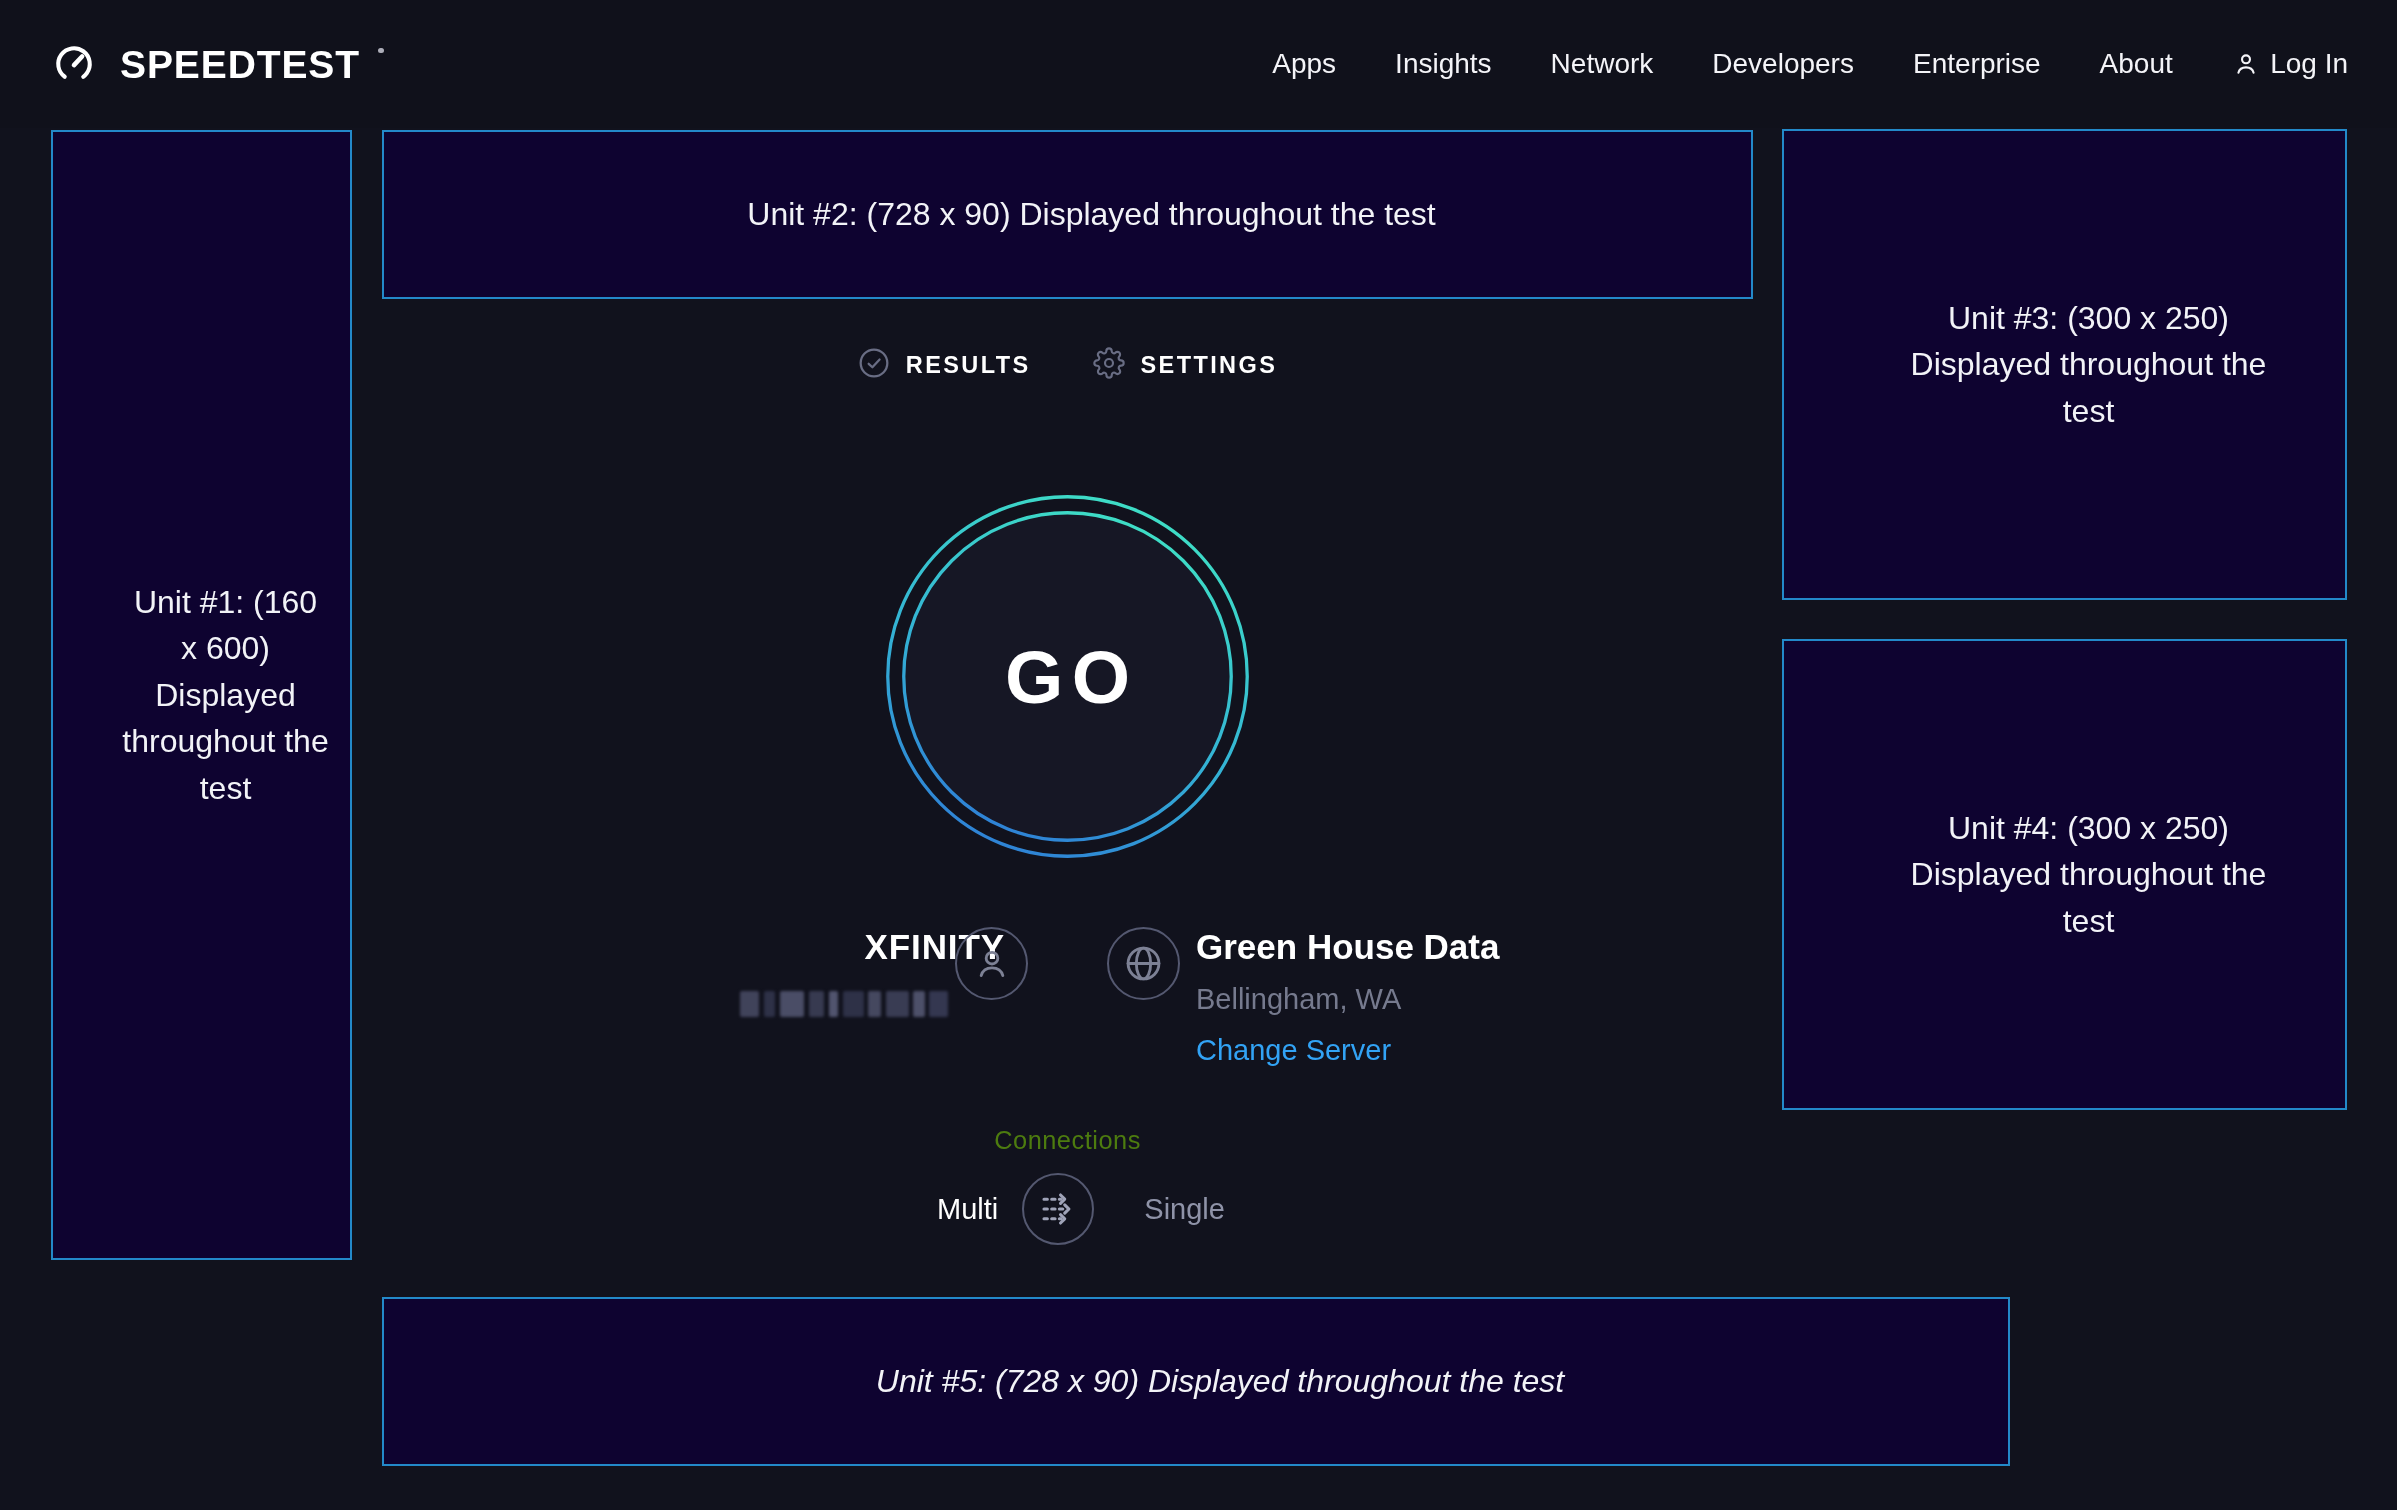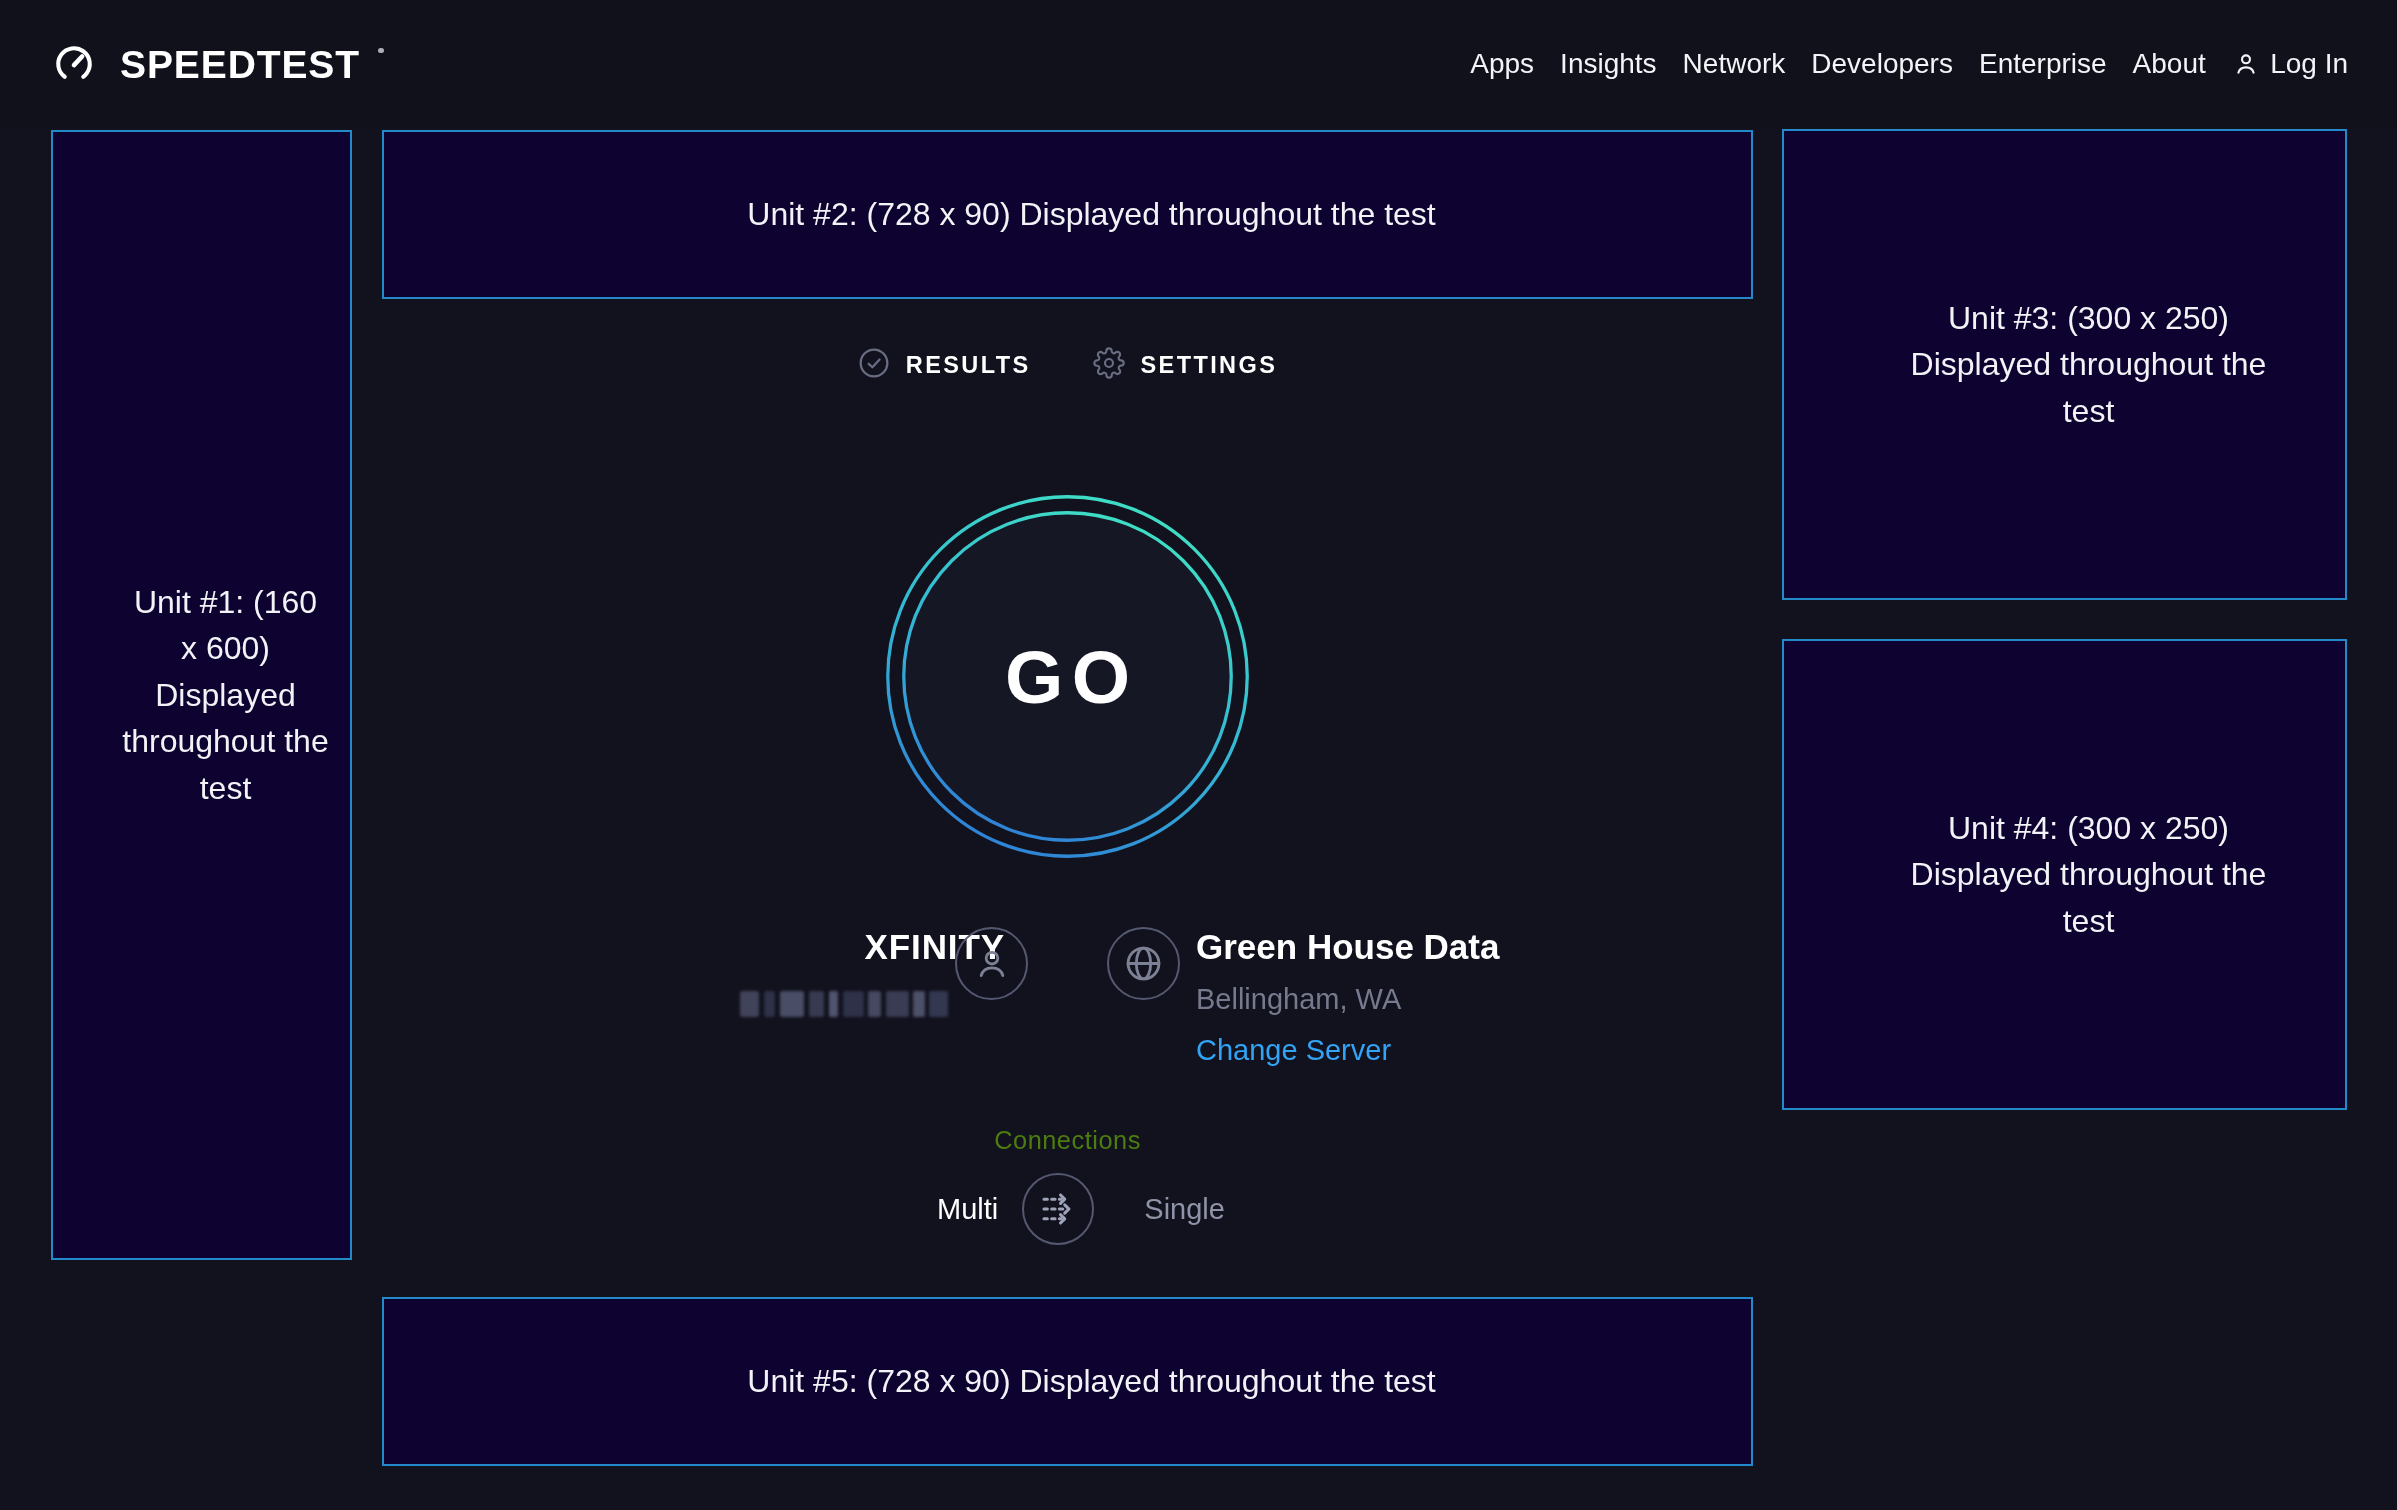--- a/index.html
+++ b/index.html
@@ -8,36 +8,36 @@
 
   
   .navbar{position:absolute;top:0;left:0;width:2397px;height:128px;
     display:flex;align-items:center;justify-content:space-between;
     padding:0 49px 0 52px;background:#10111b;}
   .brand{display:flex;align-items:center;gap:24px;color:#ffffff;cursor:pointer;}
   .brand svg{width:44px;height:44px;display:block;}
   .brand-text{font-size:39px;font-weight:bold;letter-spacing:0.9px;line-height:1;}
   .tm-dot{width:5.6px;height:5.6px;border-radius:50%;background:#c8c9d4;opacity:.85;
     align-self:flex-start;margin:5.6px 0 0 -5.6px;}
-  .nav-items{display:flex;align-items:center;gap:26px;list-style:none;margin:0;padding:0;}
+  .nav-items{display:flex;align-items:center;gap:59px;list-style:none;margin:0;padding:0;}
   .nav-link{color:#f4f4f8;font-size:28px;cursor:pointer;text-decoration:none;display:block;}
   .login{display:flex;align-items:center;gap:10.4px;color:#f4f4f8;font-size:28px;cursor:pointer;}
   .login svg{width:28px;height:28px;display:block;}
 
   
   .ad{position:absolute;background:#0e0330;border:2.8px solid #2389c9;
     display:flex;align-items:center;justify-content:center;text-align:center;
     color:#f2f3f7;font-size:32px;line-height:1.45;padding-left:48px;}
   .ad-text{padding:0 66px;}
   .ad--u1{left:51px;top:130px;width:301px;height:1130px;}
   .ad--u1 .ad-text{padding:0 21px;}
   .ad--u2{left:382px;top:130px;width:1371px;height:169px;}
   .ad--u3{left:1782px;top:129px;width:565px;height:471px;}
   .ad--u4{left:1782px;top:639px;width:565px;height:471px;}
-  .ad--u5{left:382px;top:1297px;width:1371px;height:169px;}
+  .ad--u5{left:382px;top:1297px;width:1628px;height:169px;font-style:italic;}
 
   
   .tabs{position:absolute;left:382px;top:337px;width:1371px;height:51px;
     display:flex;align-items:center;justify-content:center;gap:62px;}
   .tab{display:flex;align-items:flex-end;gap:16px;cursor:pointer;}
   .tab svg{width:32px;height:32px;display:block;}
   .tab-label{color:#ffffff;font-size:23.5px;font-weight:bold;letter-spacing:2.4px;}
 
   
   .go-btn{position:absolute;left:884px;top:493px;width:367px;height:367px;

